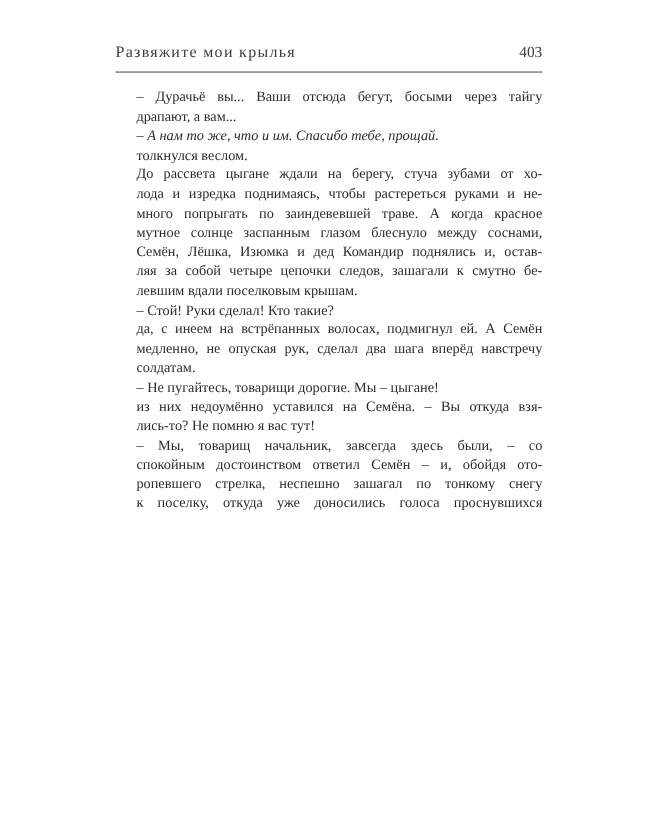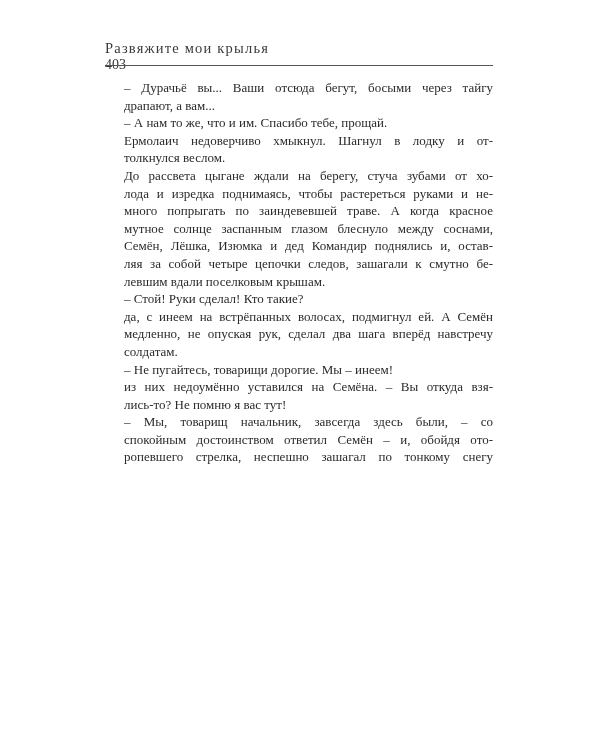--- a/index.html
+++ b/index.html
@@ -25,21 +25,20 @@
     position: absolute;
     top: 40px;
     left: 0;
     width: 388px;
     height: 20px;
     display: flex;
     justify-content: space-between;
     align-items: baseline;
     font-size: 14.5px;
     color: #3a3a3a;
-    flex-direction: column;
   }
   .running-title {
     letter-spacing: 1.2px;
   }
   .page-number {
     font-size: 14px;
   }
   .head-rule {
     position: absolute;
     top: 65px;
@@ -83,49 +82,49 @@
     <span class="page-number">403</span>
   </div>
   <div class="head-rule"></div>
 
   <div class="body-text" id="body-text">
       <div class="para">
         <span class="line" style="text-indent: 19px;">– Дурачьё вы... Ваши отсюда бегут, босыми через тайгу</span>
         <span class="line last">драпают, а вам...</span>
       </div>
       <div class="para">
-        <span class="line last" style="text-indent: 19px;">– А нам то же, что и им. Спасибо тебе, прощай.</span>
+        <span class="line last" style="text-indent: 19px; font-style: italic;">– А нам то же, что и им. Спасибо тебе, прощай.</span>
       </div>
       <div class="para">
-        <span class="line" style="text-indent: 19px;">Ермолаич недоверчиво хмыкнул. Шагнул в лодку и от-</span>
         <span class="line last">толкнулся веслом.</span>
       </div>
       <div class="para">
         <span class="line" style="text-indent: 19px;">До рассвета цыгане ждали на берегу, стуча зубами от хо-</span>
         <span class="line">лода и изредка поднимаясь, чтобы растереться руками и не-</span>
         <span class="line">много попрыгать по заиндевевшей траве. А когда красное</span>
         <span class="line">мутное солнце заспанным глазом блеснуло между соснами,</span>
         <span class="line">Семён, Лёшка, Изюмка и дед Командир поднялись и, остав-</span>
         <span class="line">ляя за собой четыре цепочки следов, зашагали к смутно бе-</span>
         <span class="line last">левшим вдали поселковым крышам.</span>
       </div>
       <div class="para">
         <span class="line last" style="text-indent: 19px;">– Стой! Руки сделал! Кто такие?</span>
       </div>
       <div class="para">
         <span class="line">да, с инеем на встрёпанных волосах, подмигнул ей. А Семён</span>
         <span class="line">медленно, не опуская рук, сделал два шага вперёд навстречу</span>
         <span class="line last">солдатам.</span>
       </div>
       <div class="para">
-        <span class="line last" style="text-indent: 19px;">– Не пугайтесь, товарищи дорогие. Мы – инеем!</span>
+        <span class="line last" style="text-indent: 19px;">– Не пугайтесь, товарищи дорогие. Мы – цыгане!</span>
       </div>
       <div class="para">
         <span class="line">из них недоумённо уставился на Семёна. – Вы откуда взя-</span>
         <span class="line last">лись-то? Не помню я вас тут!</span>
       </div>
       <div class="para">
         <span class="line" style="text-indent: 19px;">– Мы, товарищ начальник, завсегда здесь были, – со</span>
         <span class="line">спокойным достоинством ответил Семён – и, обойдя ото-</span>
         <span class="line">ропевшего стрелка, неспешно зашагал по тонкому снегу</span>
+        <span class="line">к поселку, откуда уже доносились голоса проснувшихся</span>
       </div>
     </div>
 </div>
 
 </body></html>

